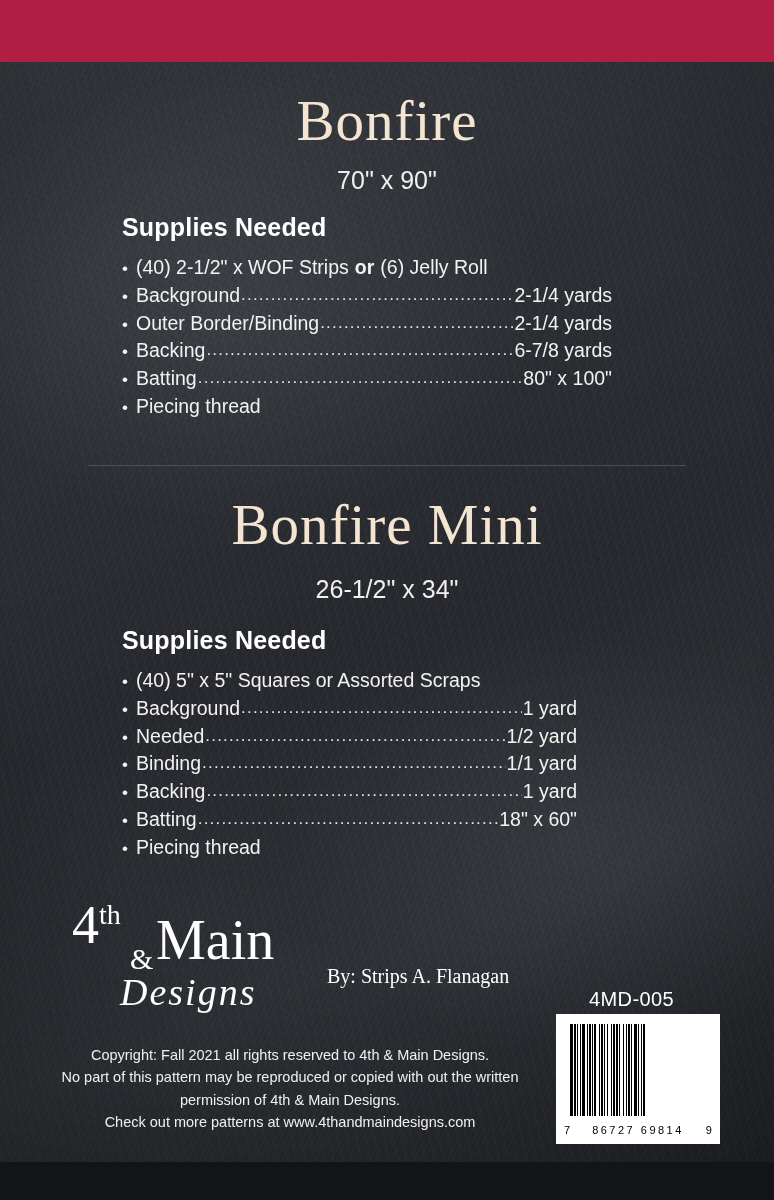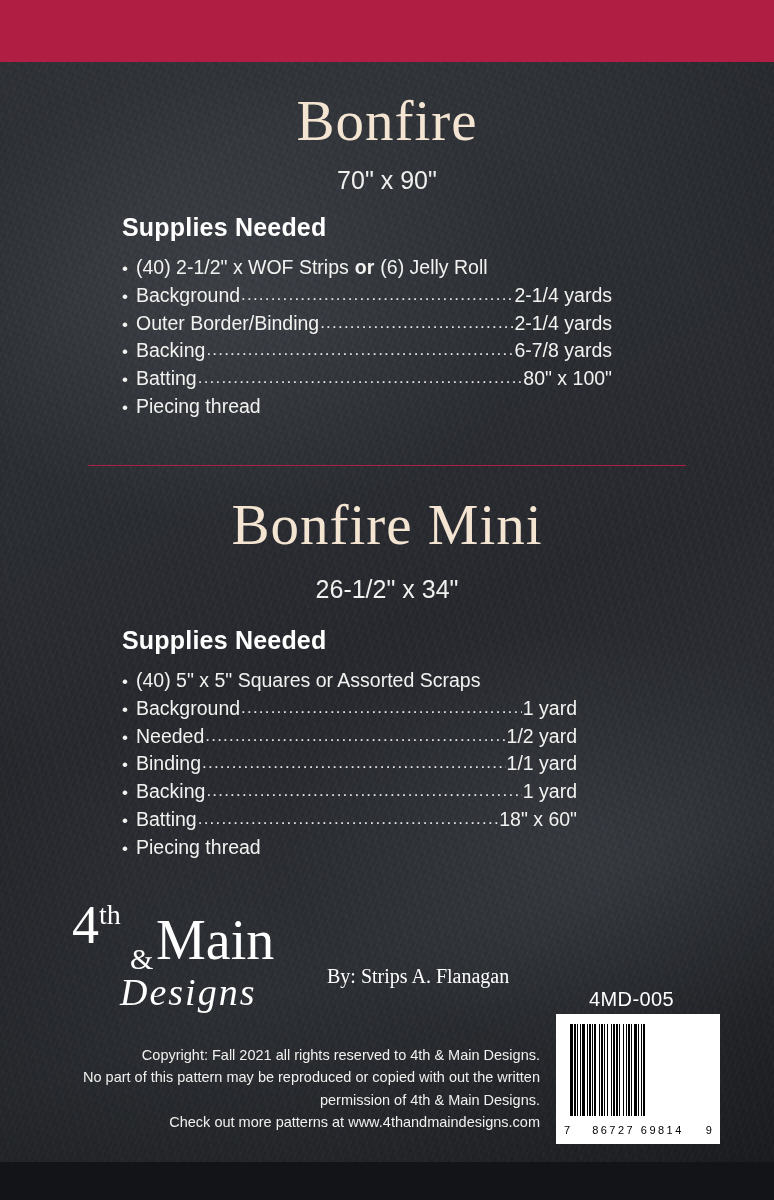--- a/index.html
+++ b/index.html
@@ -234,21 +234,21 @@
     font-size: 20px;
     color: #ffffff;
     letter-spacing: 0.4px;
   }
 
   .copyright {
     position: absolute;
     left: 40px;
     top: 1044px;
     width: 500px;
-    text-align: right;
+    text-align: center;
     font-size: 14.5px;
     line-height: 1.55;
     color: #f0f0ee;
   }
 
   .barcode-box {
     position: absolute;
     left: 556px;
     top: 1014px;
     width: 164px;

